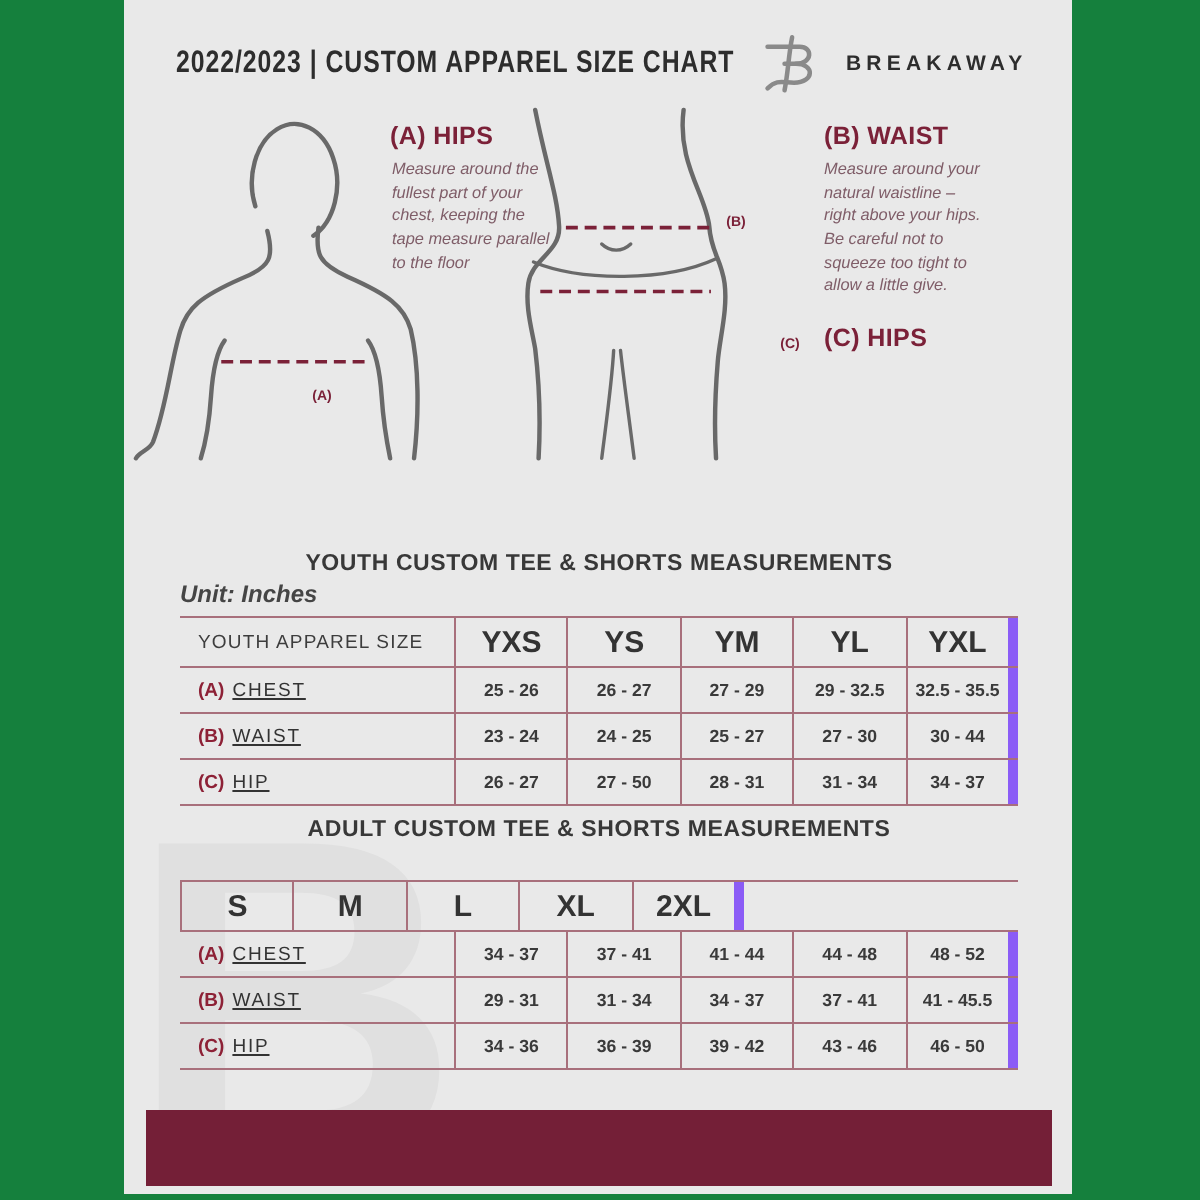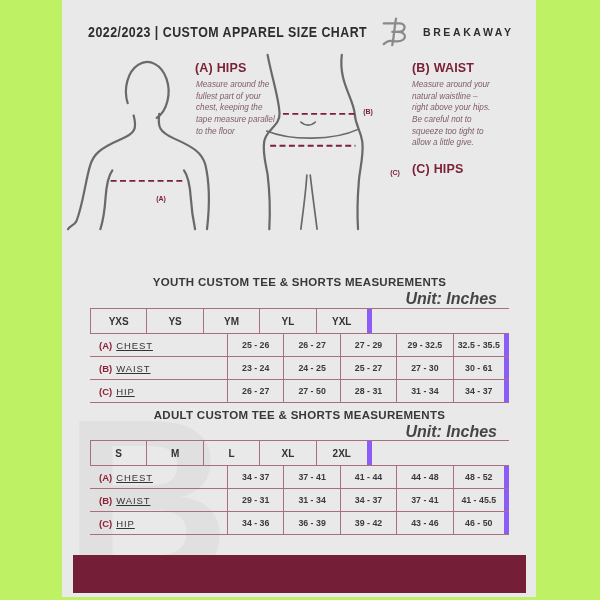--- a/index.html
+++ b/index.html
@@ -1,46 +1,46 @@
 <!DOCTYPE html>
 <html><head>
 <meta charset="utf-8">
 <style>
   html,body { margin:0; padding:0; background:#ffffff; }
-  .canvas { position:relative; width:600px; height:600px; background:#bef264; overflow:hidden;
+  .canvas { position:relative; width:600px; height:600px; background:#15803d; overflow:hidden;
             font-family:"Liberation Sans", sans-serif; }
   .page { position:absolute; left:62px; top:0; width:474px; height:597px; background:#e9e9e9; }
   .ab { position:absolute; }
 
   
   .hdr-title { left:26px; top:23px; font-size:15.5px; font-weight:bold; color:#2d2d2d;
                letter-spacing:0.6px; white-space:nowrap; transform:scaleX(0.8); transform-origin:0 50%; }
   .brand { left:361px; top:26px; font-size:10.5px; font-weight:bold; letter-spacing:2.6px; color:#2d2d2d; }
 
   
   .g-head { color:#7b2138; font-weight:bold; font-size:12.5px; letter-spacing:0.2px; white-space:nowrap; }
   .g-body { color:#7f5d68; font-style:italic; font-size:8.2px; line-height:1.42; white-space:pre-line; }
   .marker { color:#7b2138; font-weight:bold; font-size:7px; width:24px; text-align:center; z-index:2; }
 
   
   .sec-title { left:28px; width:419px; text-align:center; font-size:11.5px; font-weight:bold;
                color:#383838; letter-spacing:0.3px; }
-  .sec-unit  { left:16px; width:419px; text-align:right; font-size:16px; font-style:italic;
+  .sec-unit  { left:28px; width:419px; text-align:left; font-size:12px; font-style:italic;
                font-weight:bold; color:#454545; }
 
   
   .sizes-table { position:absolute; left:28px; width:419px; border-bottom:1px solid #a8707c; z-index:2; }
   .t-row { display:flex; border-top:1px solid #a8707c; }
   .t-row.hrow { height:24px; }
   .t-row.drow { height:22px; }
   .cell { display:flex; align-items:center; justify-content:center; box-sizing:border-box; }
   .label-cell { width:137px; justify-content:flex-start; padding-left:9px; }
   .val-cell { width:56.4px; border-left:1px solid #a8707c; }
   .val-cell.last { border-right:5px solid #8b5cf6; }
-  .col-hdr { font-size:10px; font-weight:bold; color:#333333; }
+  .col-hdr { font-size:15px; font-weight:bold; color:#333333; }
   .tbl-label-hdr { font-size:9.5px; color:#3d3d3d; letter-spacing:0.6px; }
   .val { font-size:8.8px; font-weight:bold; color:#3a3a3a; }
   .rk { color:#8d2136; font-weight:bold; font-size:9.5px; margin-right:4px; }
   .rl { color:#333333; font-size:9.5px; letter-spacing:0.9px;text-decoration:underline; }
 
   
   .watermark { left:2px; top:386px; font-size:230px; font-weight:bold; color:#e0e0e0;
                line-height:1; z-index:1; }
   .bottom-bar { left:11px; top:555px; width:453px; height:38px; background:#741f37; z-index:3; }
   .fig-svg { left:0; top:50px; z-index:1; }
@@ -102,20 +102,21 @@
 squeeze too tight to
 allow a little give.</div>
     <div class="ab g-head" style="left:350px;top:162px">(C) HIPS</div>
 
     <div class="ab watermark">B</div>
 
     <div class="ab sec-title" style="top:276px">YOUTH CUSTOM TEE &amp; SHORTS MEASUREMENTS</div>
     <div class="ab sec-unit" style="top:290px">Unit: Inches</div>
     <div class="sizes-table" style="top:308px">
       <div class="t-row hrow">
+        <div class="cell label-cell tbl-label-hdr">YOUTH APPAREL SIZE</div>
         <div class="cell val-cell col-hdr">YXS</div>
         <div class="cell val-cell col-hdr">YS</div>
         <div class="cell val-cell col-hdr">YM</div>
         <div class="cell val-cell col-hdr">YL</div>
         <div class="cell val-cell col-hdr last">YXL</div>
       </div>
       <div class="t-row drow">
         <div class="cell label-cell">
           <span class="rk">(A)</span>
           <span class="rl">CHEST</span>
@@ -128,21 +129,21 @@
       </div>
       <div class="t-row drow">
         <div class="cell label-cell">
           <span class="rk">(B)</span>
           <span class="rl">WAIST</span>
         </div>
         <div class="cell val-cell val">23 - 24</div>
         <div class="cell val-cell val">24 - 25</div>
         <div class="cell val-cell val">25 - 27</div>
         <div class="cell val-cell val">27 - 30</div>
-        <div class="cell val-cell val last">30 - 61</div>
+        <div class="cell val-cell val last">30 - 44</div>
       </div>
       <div class="t-row drow">
         <div class="cell label-cell">
           <span class="rk">(C)</span>
           <span class="rl">HIP</span>
         </div>
         <div class="cell val-cell val">26 - 27</div>
         <div class="cell val-cell val">27 - 50</div>
         <div class="cell val-cell val">28 - 31</div>
         <div class="cell val-cell val">31 - 34</div>

